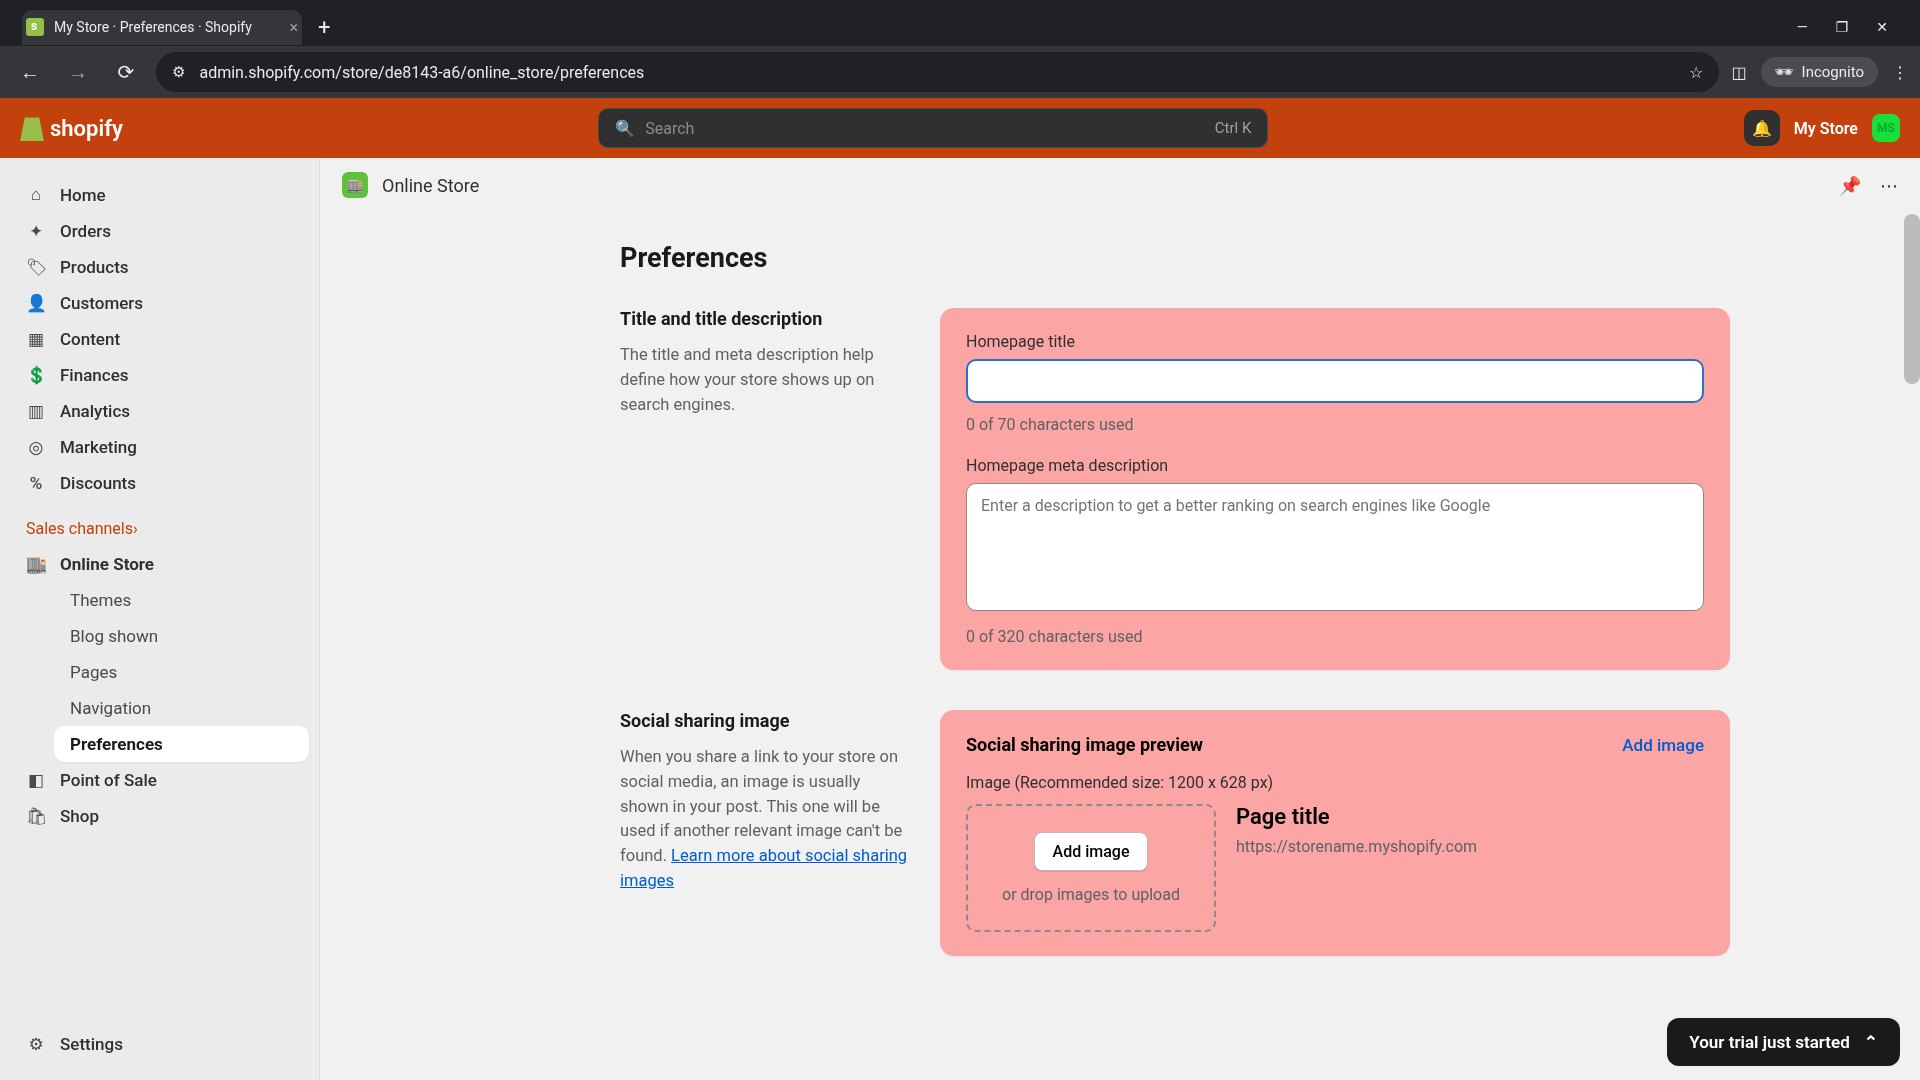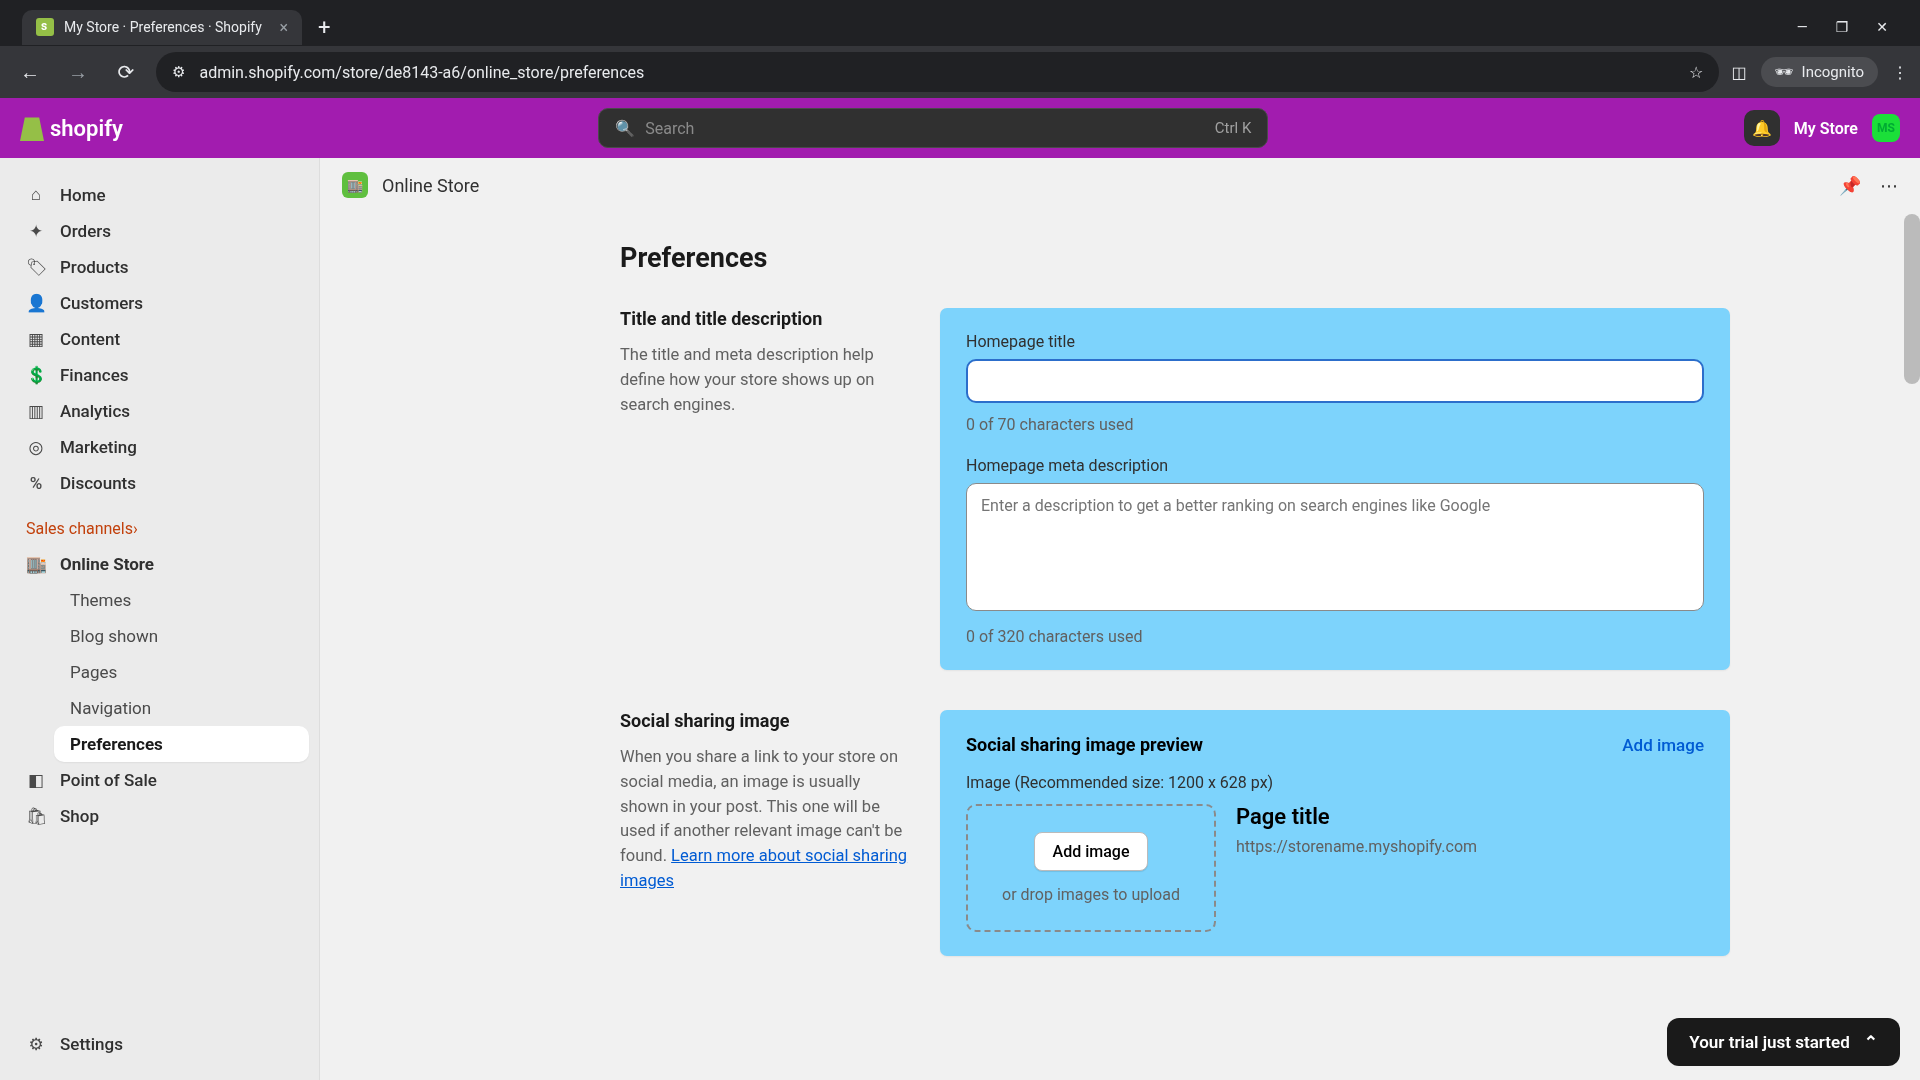--- a/index.html
+++ b/index.html
@@ -2,40 +2,40 @@
 <html><head>
 <meta charset="utf-8">
 <style>
   * { box-sizing: border-box; margin: 0; padding: 0; font-family: -apple-system, BlinkMacSystemFont, "Segoe UI", Roboto, sans-serif; }
   body { width: 1920px; height: 1080px; overflow: hidden; background: #202124; transform-origin: top left; }
 
   
   .browser-chrome { background: #202124; }
   .tab-strip { display: flex; align-items: center; height: 46px; padding: 8px 8px 0 8px; gap: 4px; }
   .tab-spacer { width: 10px; }
-  .tab { display: flex; align-items: center; gap: 10px; background: #35363a; color: #e8eaed; border-radius: 10px 10px 0 0; padding: 8px 14px; font-size: 14px; min-width: 280px; }
+  .tab { display: flex; align-items: center; gap: 10px; background: #35363a; color: #e8eaed; border-radius: 10px 10px 0 0; padding: 8px 4px; font-size: 14px; min-width: 280px; }
   .tab .favicon { width: 18px; height: 18px; background: #95bf47; border-radius: 3px; position: relative; }
   .tab .favicon::after { content: "s"; color: #fff; font-weight: bold; font-size: 12px; position: absolute; top: 1px; left: 5px; }
   .tab .close-x { margin-left: auto; font-size: 16px; color: #9aa0a6; cursor: pointer; }
   .new-tab { color: #e8eaed; font-size: 22px; padding: 4px 12px; cursor: pointer; }
   .window-controls { margin-left: auto; display: flex; gap: 28px; padding-right: 24px; color: #e8eaed; font-size: 14px; }
   .window-controls span { cursor: pointer; }
 
   .toolbar { display: flex; align-items: center; height: 52px; background: #35363a; padding: 0 12px; gap: 12px; }
   .nav-btn { width: 36px; height: 36px; display: flex; align-items: center; justify-content: center; color: #9aa0a6; font-size: 20px; border-radius: 50%; cursor: pointer; }
   .nav-btn.active { color: #e8eaed; }
   .url-bar { flex: 1; display: flex; align-items: center; background: #202124; border-radius: 24px; height: 40px; padding: 0 16px; gap: 14px; color: #e8eaed; }
   .url-text { font-size: 16px; color: #e8eaed; white-space: nowrap; }
   .url-right { margin-left: auto; display: flex; gap: 18px; align-items: center; }
   .toolbar-right { display: flex; gap: 14px; align-items: center; color: #e8eaed; }
   .incognito-badge { display: flex; align-items: center; gap: 8px; background: #4b4c50; padding: 6px 14px; border-radius: 20px; font-size: 15px; }
 
   
   .app { background: #f1f1f1; height: calc(1080px - 46px - 52px); display: flex; flex-direction: column; }
-  .app-header { height: 60px; background: #a21caf; display: flex; align-items: center; padding: 0 20px; gap: 12px; }
+  .app-header { height: 60px; background: #c2410c; display: flex; align-items: center; padding: 0 20px; gap: 12px; }
   .shopify-logo { display: flex; align-items: center; gap: 6px; color: #fff; font-size: 22px; font-weight: 600; }
   .shopify-logo .bag { width: 24px; height: 26px; background: #95bf47; clip-path: polygon(20% 10%, 80% 10%, 100% 100%, 0 100%); position: relative; }
   .search-bar { margin: 0 auto; width: 670px; height: 40px; background: #303030; border: 1px solid #4a4a4a; border-radius: 10px; display: flex; align-items: center; padding: 0 16px; color: #8a8a8a; font-size: 16px; }
   .search-kbd { margin-left: auto; font-size: 15px; color: #a0a0a0; }
   .header-right { display: flex; align-items: center; gap: 14px; color: #fff; }
   .bell-btn { width: 36px; height: 36px; background: #303030; border-radius: 10px; display: flex; align-items: center; justify-content: center; }
   .store-badge { width: 28px; height: 28px; background: #1bdf39; border-radius: 8px; color: #0a3; font-size: 12px; font-weight: 700; display: flex; align-items: center; justify-content: center; }
 
   .app-body { flex: 1; display: flex; overflow: hidden; }
   .sidebar { width: 320px; background: #ebebeb; border-right: 1px solid #ddd; padding: 18px 10px; display: flex; flex-direction: column; }
@@ -56,21 +56,21 @@
 
   .content { max-width: 1340px; margin: 0 auto; padding: 10px 60px; }
   .page-title { font-size: 27px; font-weight: 700; color: #1a1a1a; margin: 20px 0 34px 110px; }
 
   .section { display: flex; gap: 30px; margin-bottom: 40px; }
   .section-left { width: 400px; padding-left: 110px; flex-shrink: 0; }
   .section-left h3 { font-size: 18px; font-weight: 700; color: #1a1a1a; margin-bottom: 14px; }
   .section-left p { font-size: 16.5px; color: #616161; line-height: 1.5; }
   .section-left a { color: #005bd3; text-decoration: underline; }
 
-  .card { flex: 1; background: #7dd3fc; border-radius: 7px; padding: 24px 26px; box-shadow: 0 1px 2px rgba(0,0,0,0.06); }
+  .card { flex: 1; background: #fca5a5; border-radius: 14px; padding: 24px 26px; box-shadow: 0 1px 2px rgba(0,0,0,0.06); }
   .field { margin-bottom: 22px; }
   .field:last-child { margin-bottom: 0; }
   .field-label { font-size: 16px; color: #303030; margin-bottom: 8px; display: block; }
   .text-input { width: 100%; height: 44px; border: 2px solid #2c6ecb; border-radius: 10px; padding: 0 14px; font-size: 16px; outline: none; }
   .textarea { width: 100%; height: 128px; border: 1px solid #8a8a8a; border-radius: 10px; padding: 12px 14px; font-size: 16px; resize: none; font-family: inherit; }
   .hint { font-size: 16px; color: #616161; margin-top: 12px; }
 
   .card-header { display: flex; justify-content: space-between; align-items: center; margin-bottom: 18px; }
   .card-title { font-size: 18px; font-weight: 700; }
   .link-btn { color: #005bd3; font-size: 17px; font-weight: 500; cursor: pointer; }

